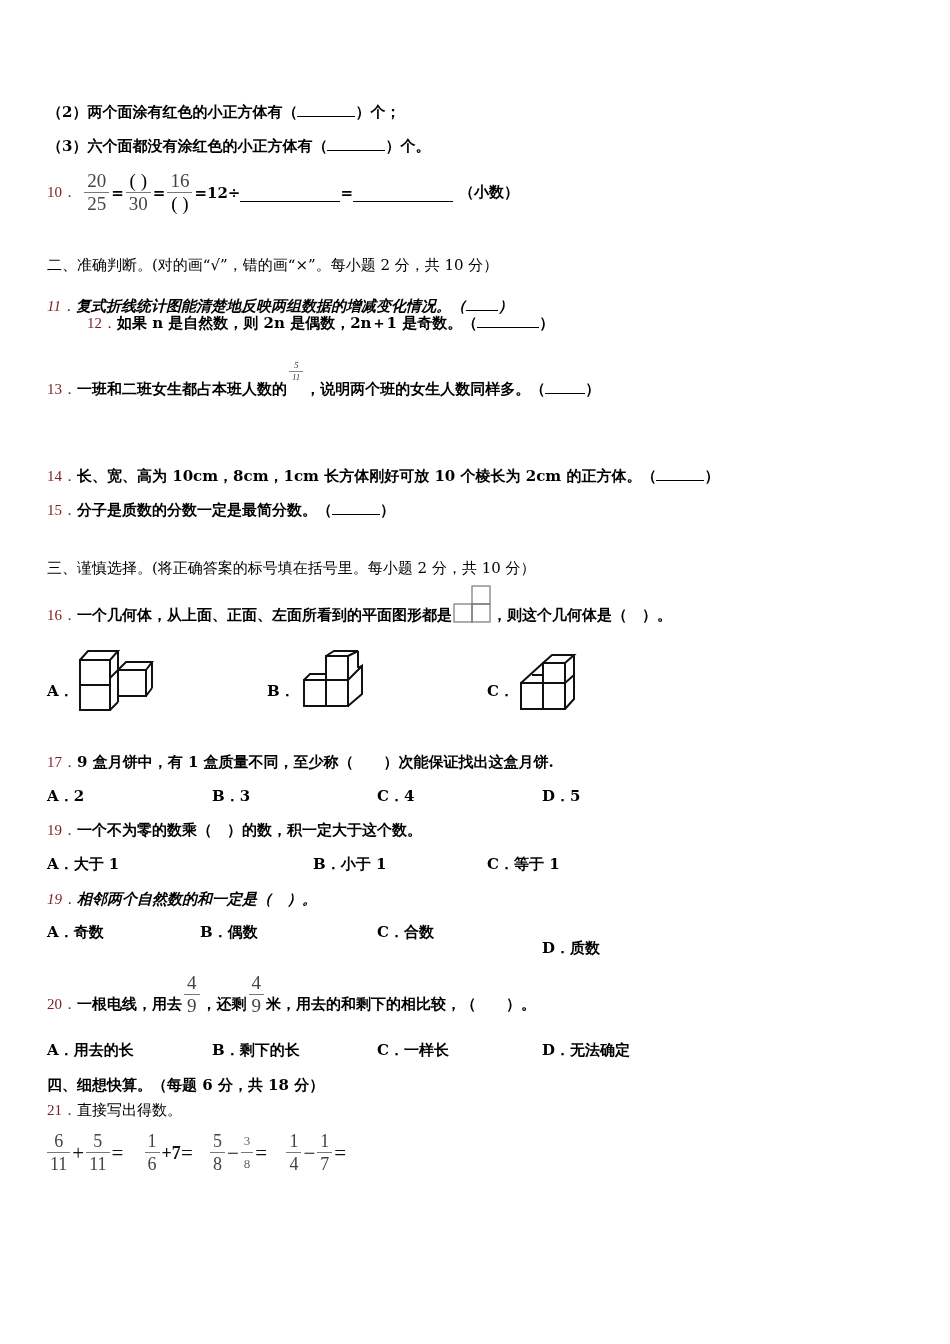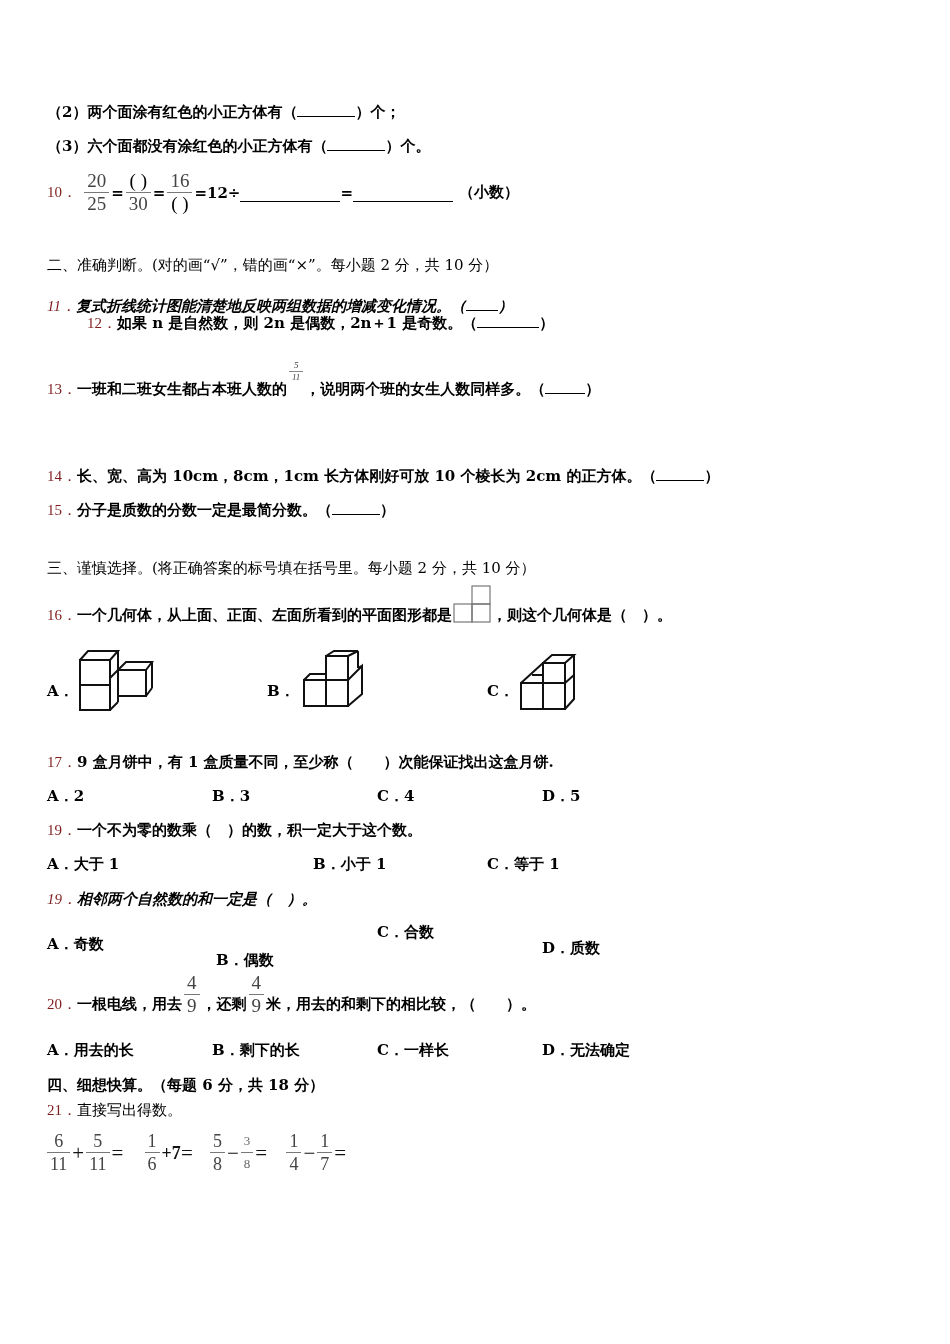--- a/index.html
+++ b/index.html
@@ -150,22 +150,22 @@
 <div class="line" style="top:820px;">
   <span class="qnum">19．</span><span>一个不为零的数乘（　）的数，积一定大于这个数。</span>
 </div>
 <div class="opt" style="left:47px; top:855px;"><span>A．</span><span>大于 1</span></div>
 <div class="opt" style="left:267px; top:855px;margin-left:46px;"><span>B．</span><span>小于 1</span></div>
 <div class="opt" style="left:487px; top:855px;"><span>C．</span><span>等于 1</span></div>
 
 <div class="line" style="top:889px;font-style:italic;">
   <span class="qnum">19．</span><span>相邻两个自然数的和一定是（　）。</span>
 </div>
-<div class="opt" style="left:47px; top:923px;margin-top:12px;"><span>A．</span><span>奇数</span></div>
-<div class="opt" style="left:216px; top:923px;margin-top:28px;"><span>B．</span><span>偶数</span></div>
+<div class="opt" style="left:47px; top:923px;"><span>A．</span><span>奇数</span></div>
+<div class="opt" style="left:200px; top:923px;"><span>B．</span><span>偶数</span></div>
 <div class="opt" style="left:377px; top:923px;"><span>C．</span><span>合数</span></div>
 <div class="opt" style="left:542px; top:923px;margin-top:16px;"><span>D．</span><span>质数</span></div>
 
 <div class="line" style="top:982px;">
   <span class="qnum">20．</span><span>一根电线，用去</span><span class="frac big" style="position:relative; top:-10px;"><span class="num">4</span><span class="den">9</span></span><span>，还剩</span><span class="frac big" style="position:relative; top:-10px;"><span class="num">4</span><span class="den">9</span></span><span>米，用去的和剩下的相比较，（　　）。</span>
 </div>
 <div class="opt" style="left:47px; top:1041px;"><span>A．</span><span>用去的长</span></div>
 <div class="opt" style="left:212px; top:1041px;"><span>B．</span><span>剩下的长</span></div>
 <div class="opt" style="left:377px; top:1041px;"><span>C．</span><span>一样长</span></div>
 <div class="opt" style="left:542px; top:1041px;"><span>D．</span><span>无法确定</span></div>

